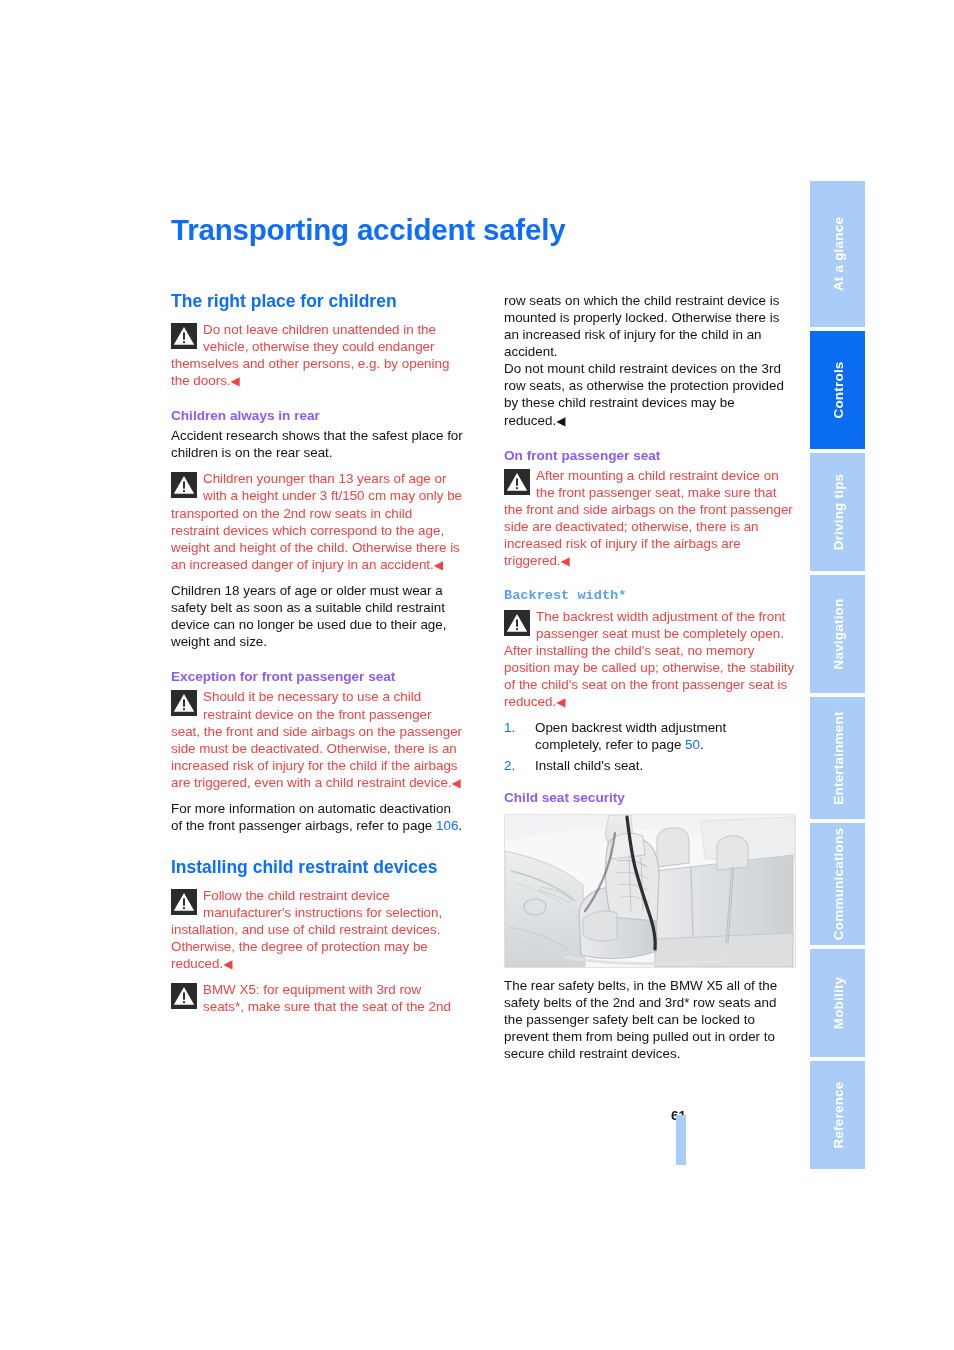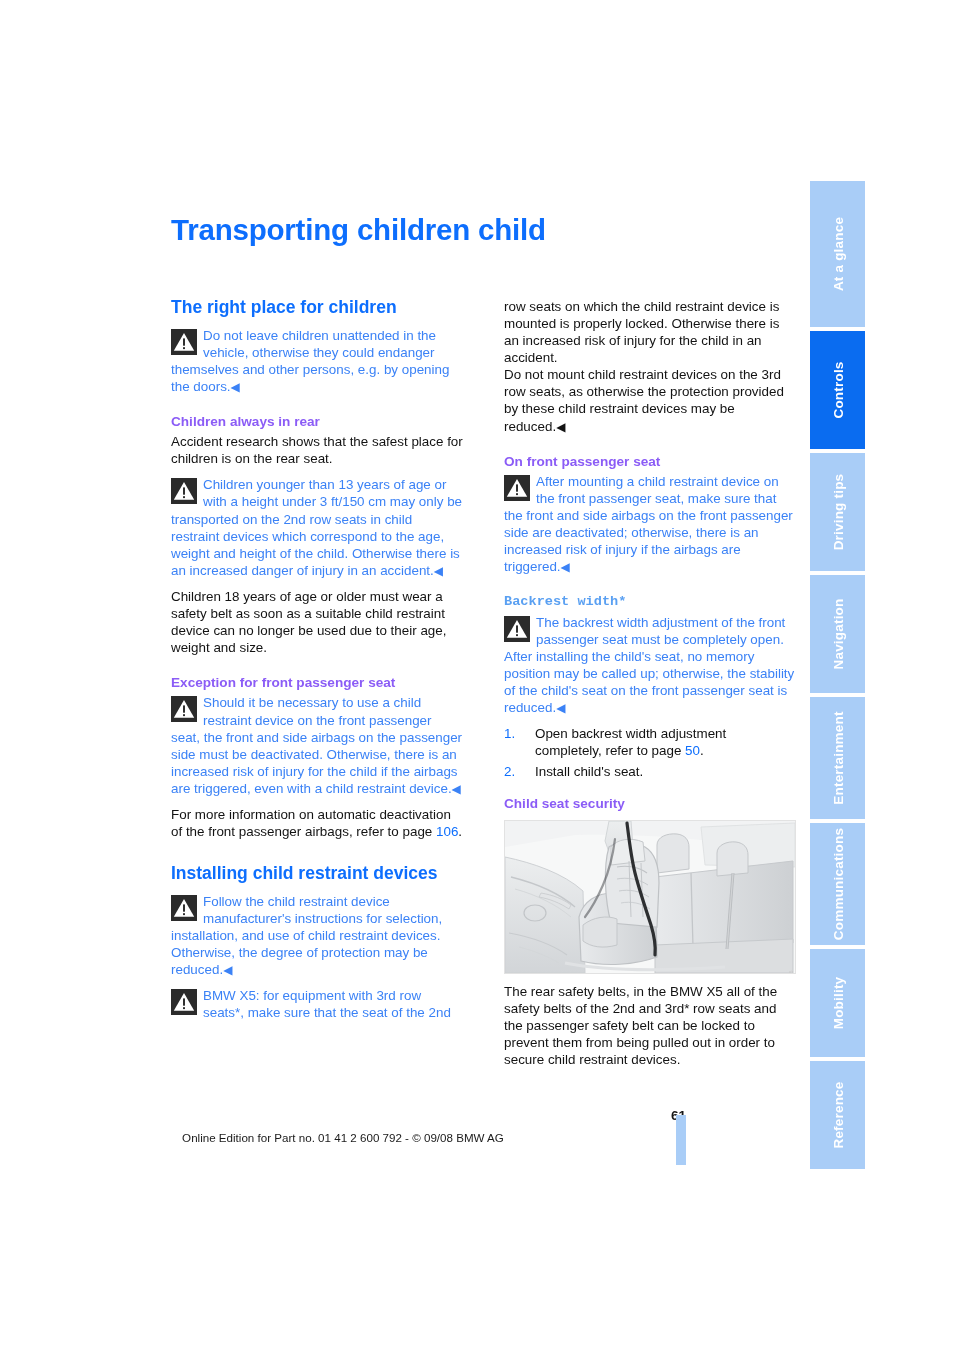--- a/index.html
+++ b/index.html
@@ -71,21 +71,21 @@
     letter-spacing: -0.2px;
     line-height: 1.05;
   }
 
   #columns {
     position: relative;
     width: 615px;
   }
   .col {
     position: absolute;
-    top: 18px;
+    top: 12px;
     width: 292px;
   }
   .col-left  { left: 0; }
   .col-right { left: 313px; margin-left: 20px; }
 
   h2.sec {
     margin: 0 0 9px 0;
     font-size: 17.5px;
     font-weight: bold;
     color: #0d6efd;
@@ -110,21 +110,21 @@
   }
   p.body.nogap { margin-bottom: 0; }
 
   .lnk { color: #0d6efd; }
 
   
   p.warn {
     margin: 0 0 9px 0;
     font-size: 13.4px;
     line-height: 1.275;
-    color: #3b82f6;
+    color: #ef4444;
     min-height: 30px;
   }
   .warnicon {
     float: left;
     width: 26px;
     height: 26px;
     background: #2b2b2b;
     margin: 2px 6px 0 0;
     position: relative;
   }
@@ -236,21 +236,21 @@
     <div class="tab" style="height:108px">
       <span class="tab-label">Mobility</span>
     </div>
     <div class="tab" style="height:108px">
       <span class="tab-label">Reference</span>
     </div>
   </div>
 
   <div id="content">
 
-    <h1 id="doc-title">Transporting children child</h1>
+    <h1 id="doc-title">Transporting accident safely</h1>
 
     <div id="columns">
 
       <div class="col col-left">
 
         <h2 class="sec">The right place for children</h2>
 
         <p class="warn">
           <span class="warnicon">
             <svg width="26" height="26" viewBox="0 0 26 26">
@@ -430,16 +430,15 @@
         </div>
 
         <p class="body">The rear safety belts, in the BMW X5 all of the safety belts of the 2nd and 3rd* row seats and the passenger safety belt can be locked to prevent them from being pulled out in order to secure child restraint devices.</p>
 
       </div>
 
     </div>
   </div>
 
   <div id="pagenum">61</div>
-  <div id="footerline">Online Edition for Part no. 01 41 2 600 792 - © 09/08 BMW AG</div>
   <div id="footerbar"></div>
 
 </div>
 
 </body></html>

